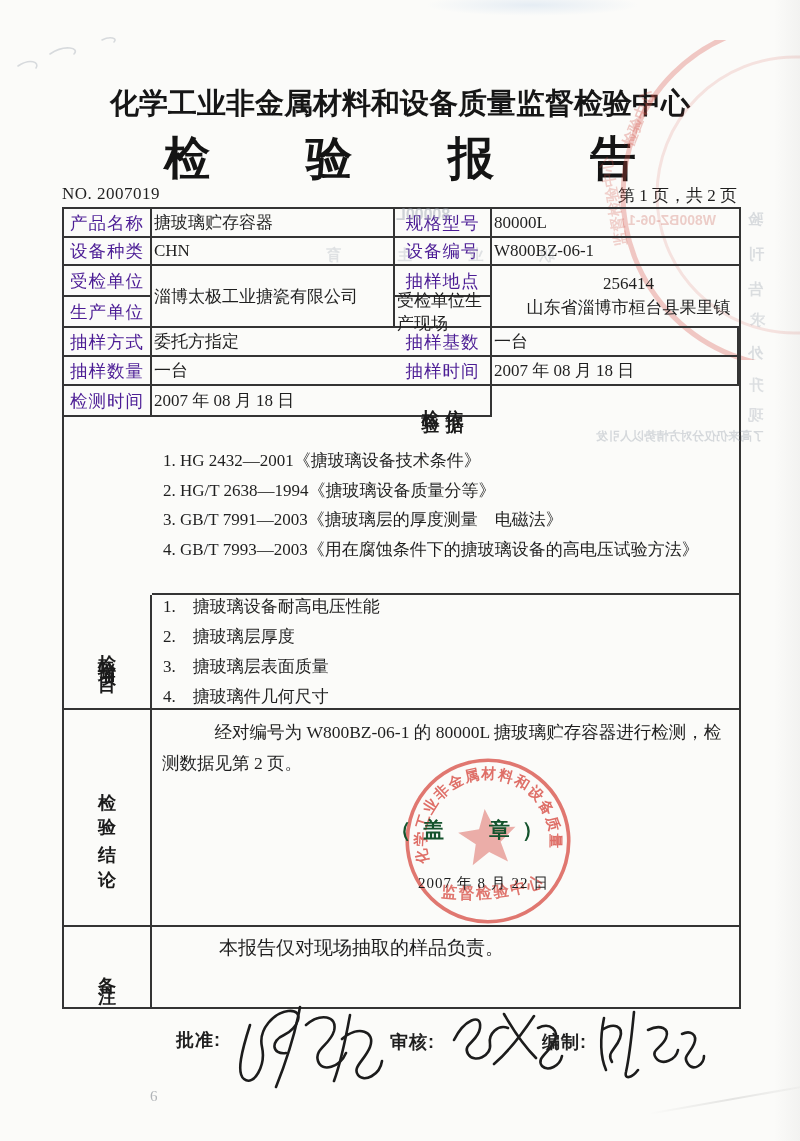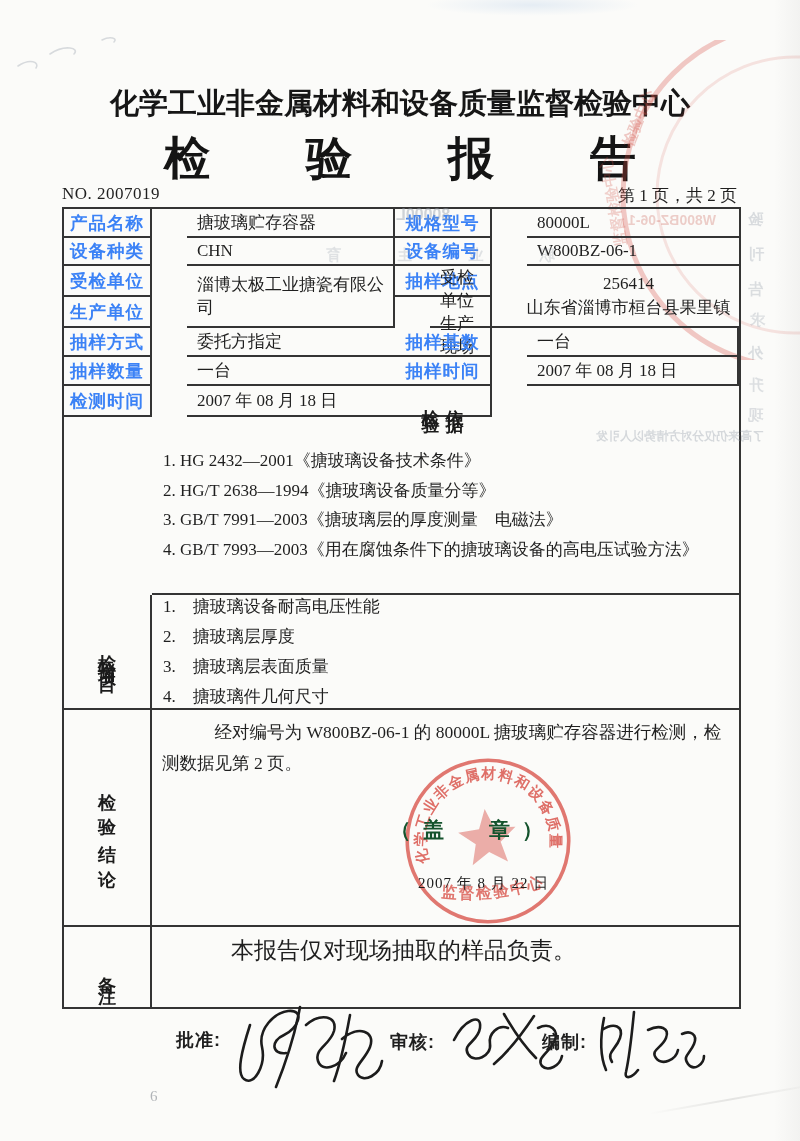--- a/index.html
+++ b/index.html
@@ -34,42 +34,42 @@
   }
   .cell{
     border-right:2px solid #343434;border-bottom:2px solid #343434;
     display:flex;align-items:center;box-sizing:border-box;
     overflow:visible;
   }
   .noR{border-right:none;} .noB{border-bottom:none;}
   .lab{
     justify-content:center;
     font-family:"Liberation Sans","DejaVu Sans",sans-serif;
-    font-weight:bold;font-size:17.5px;color:#3b82f6;letter-spacing:1px;
-  }
-  .val{padding-left:10px;font-size:17px;margin-left:35px;}
+    font-weight:normal;font-size:17.5px;color:#4c1d95;letter-spacing:1px;
+  }
+  .val{padding-left:2px;font-size:17px;}
   .val2{padding-left:26px;font-size:17px;flex-direction:column;align-items:center;justify-content:center;line-height:24px;}
   .vlab{
     justify-content:center;
     font-family:"Liberation Sans","DejaVu Sans",sans-serif;
     font-weight:bold;font-size:18px;color:#1b1b1b;
     writing-mode:vertical-lr;text-orientation:upright;
   }
   .g-tight{letter-spacing:.45em;padding-top:.45em;}
   .g-wide{letter-spacing:1.45em;padding-top:1.45em;}
   .g-mid{letter-spacing:.55em;padding-top:.55em;}
   .listbox{flex-direction:column;align-items:flex-start;justify-content:center;padding-left:11px;font-size:17px;}
   .listbox .li{line-height:29.5px;white-space:nowrap;}
   .items-box .li{line-height:30px;}
   .concl{align-items:flex-start;position:relative;}
   .concl-text{
     margin:7px 16px 0 10px;font-size:17.5px;line-height:31px;text-indent:3em;
   }
   .remark-box{align-items:flex-start;}
-  .remark-text{margin:8px 14px 0 10px;font-size:23px;text-indent:3em;font-family:Liberation Mono, monospace;}
+  .remark-text{margin:8px 14px 0 10px;font-size:19px;text-indent:3em;font-family:Liberation Mono, monospace;}
   
   .stamp-svg{left:225px;top:20px;width:222px;height:222px;transform:rotate(-6deg);opacity:.85;}
   .seal-hint{
     left:238px;top:106px;font-size:21px;font-weight:bold;letter-spacing:12px;color:#14532d;z-index:3;
     font-family:"Liberation Serif","DejaVu Serif",serif;white-space:nowrap;
   }
   .seal-date{left:266px;top:164px;font-size:15px;color:#1d1d1d;letter-spacing:1px;z-index:3;white-space:nowrap;}
   
   .signlab{font-family:"Liberation Sans","DejaVu Sans",sans-serif;font-weight:bold;font-size:18px;letter-spacing:1px;}
   .sig path{fill:none;stroke:#1c1c1c;stroke-width:2.6;stroke-linecap:round;stroke-linejoin:round;}

